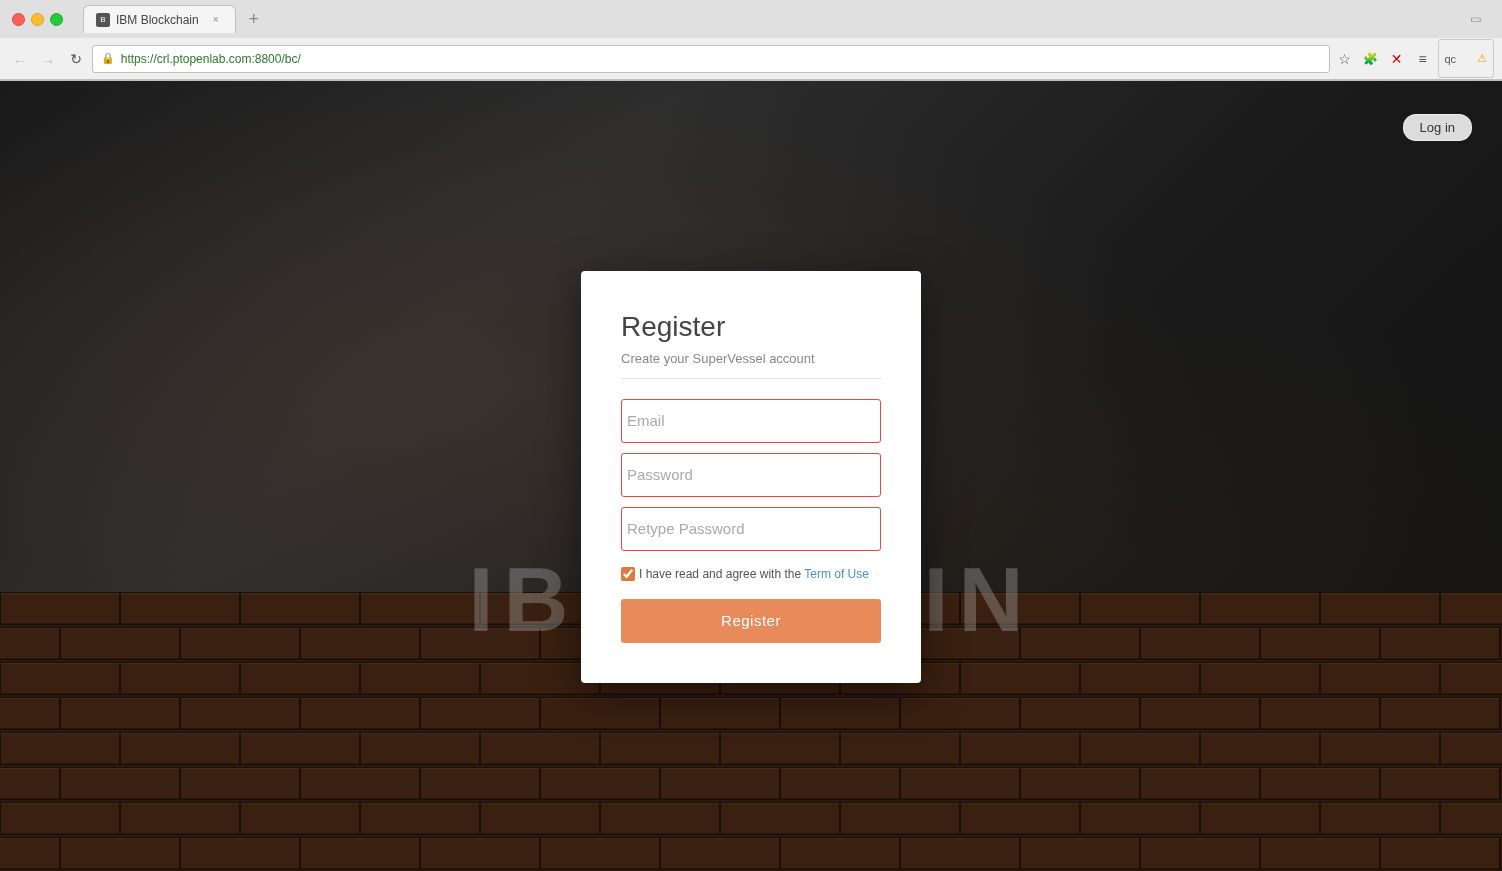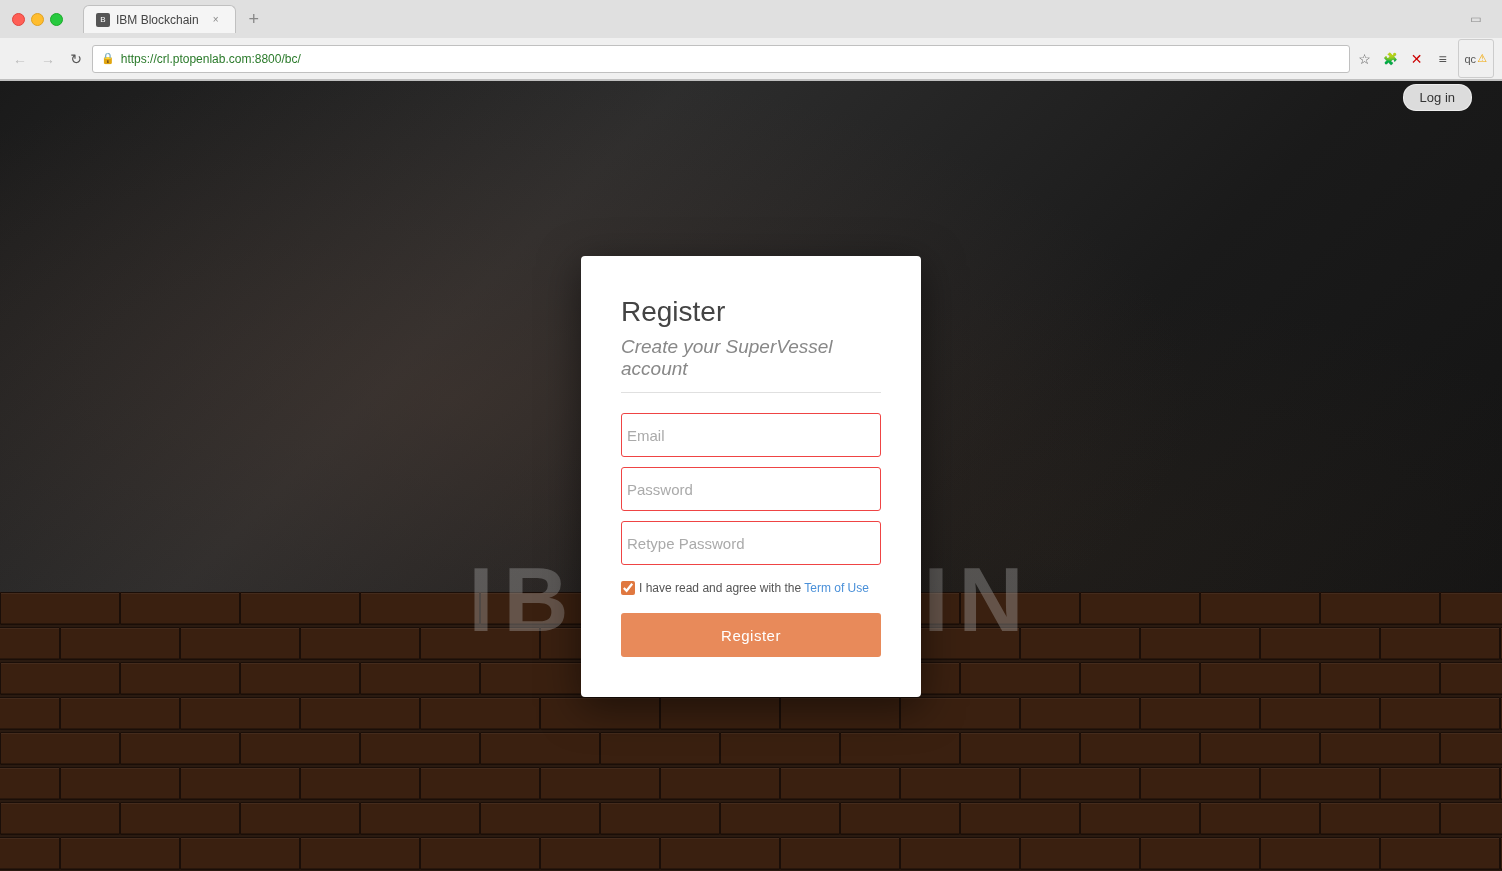--- a/index.html
+++ b/index.html
@@ -167,21 +167,21 @@
 
     .user-badge {
       background: #f0f0f0;
       border: 1px solid #ccc;
       border-radius: 3px;
       padding: 12px 6px;
       font-size: 11px;
       color: #555;
       display: flex;
       align-items: center;
-      gap: 1px;
+      gap: 21px;
     }
 
     .warning-icon {
       color: #f0a500;
       font-size: 11px;
     }
 
     
     .page-content {
       width: 100%;
@@ -267,21 +267,21 @@
       transform: translateX(-50%);
       color: rgba(180, 180, 180, 0.3);
       font-size: 16px;
       letter-spacing: 2px;
       white-space: nowrap;
     }
 
     
     .login-btn {
       position: absolute;
-      top: 3px;
+      top: 33px;
       right: 30px;
       background: rgba(255,255,255,0.85);
       border: 1px solid rgba(255,255,255,0.5);
       border-radius: 13px;
       padding: 5px 16px;
       font-size: 13px;
       color: #333;
       cursor: pointer;
     }
 
@@ -307,24 +307,23 @@
     }
 
     .modal-title {
       font-size: 28px;
       font-weight: 400;
       color: #444;
       margin-bottom: 8px;
     }
 
     .modal-subtitle {
-      font-size: 19px;
+      font-size: 13px;
       color: #888;
       margin-bottom: 12px;
-      font-style: italic;
     }
 
     .form-divider {
       height: 1px;
       background: #e0e0e0;
       margin-bottom: 20px;
     }
 
     .form-field {
       width: 100%;

